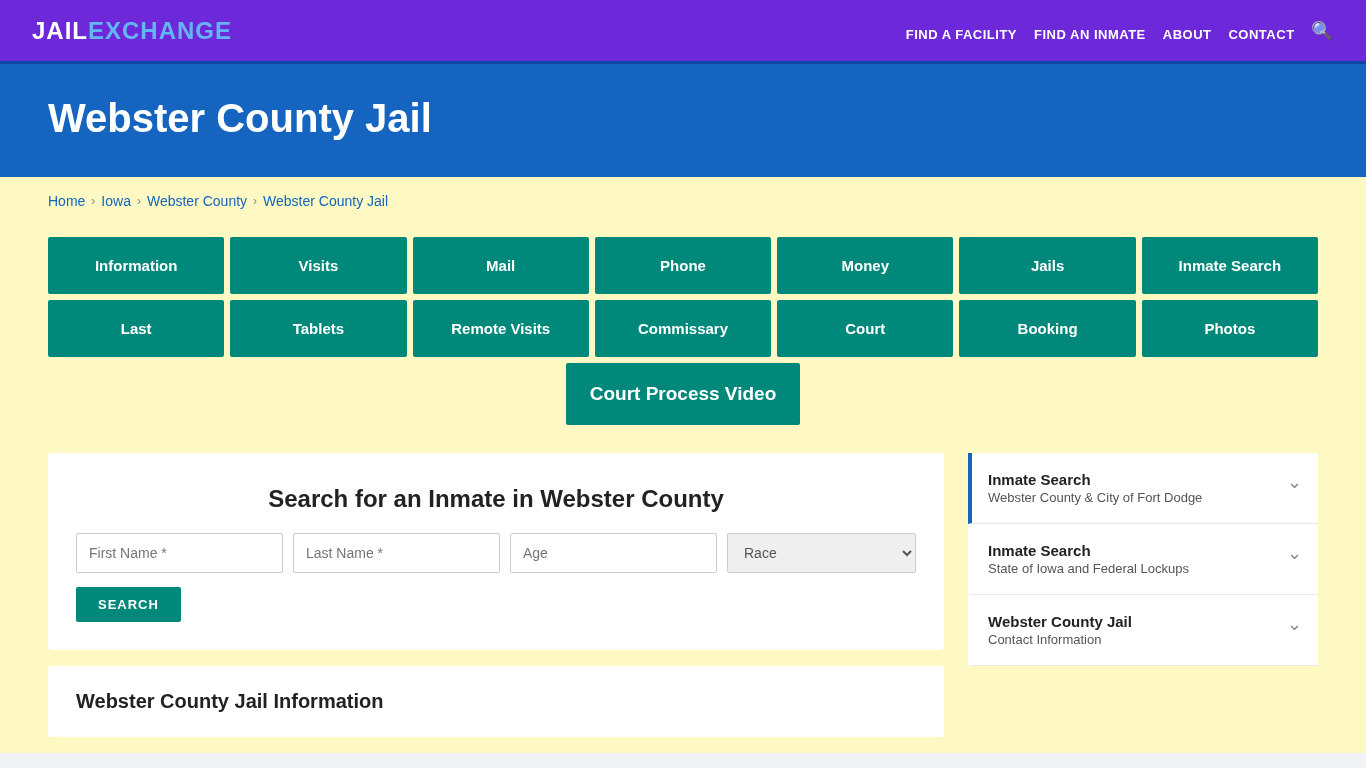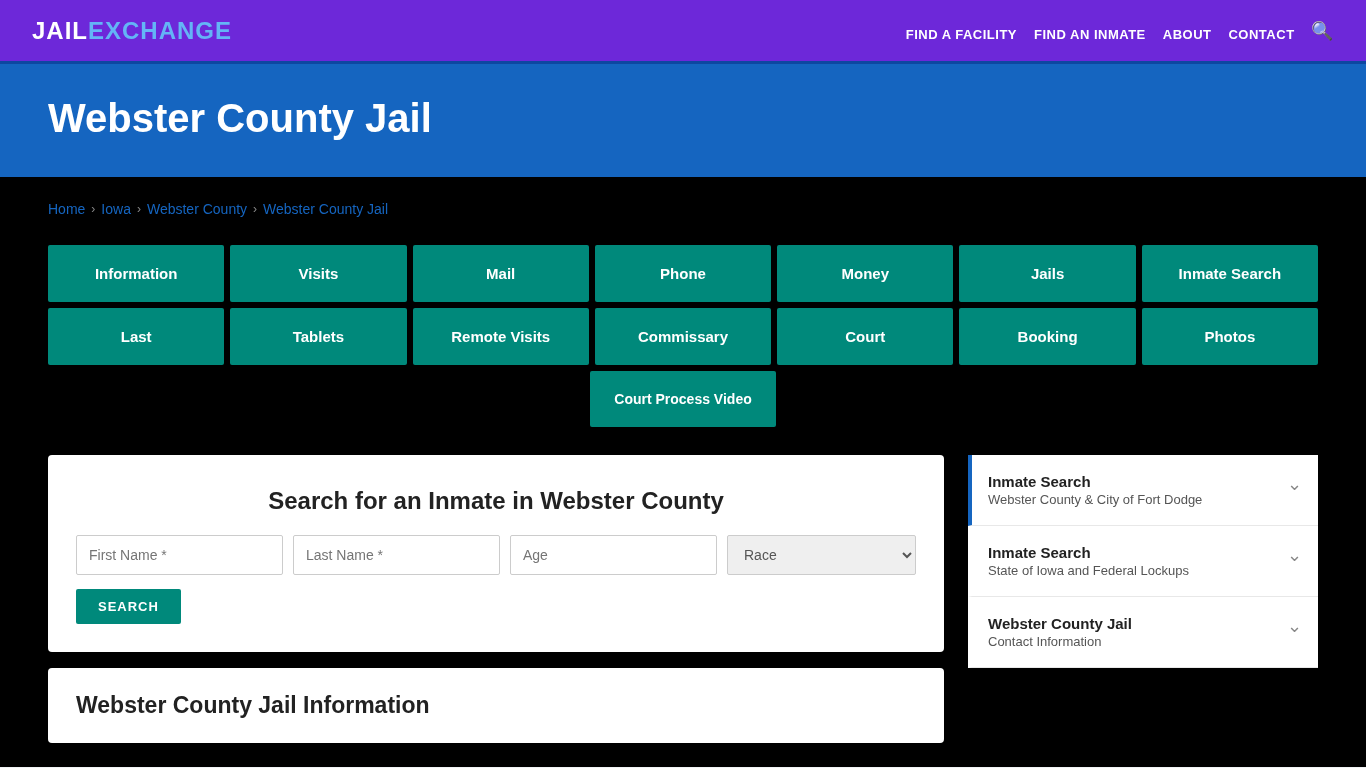--- a/index.html
+++ b/index.html
@@ -55,22 +55,22 @@
       padding: 32px 48px 36px 48px;
     }
     .hero h1 {
       color: #fff;
       font-size: 40px;
       font-weight: 800;
     }
 
     
     .main {
-      padding: 24px 48px;
-      background: #000000;
+      padding: 16px 48px;
+      background: #fef9c3;
     }
 
     
     .breadcrumb {
       display: flex;
       align-items: center;
       gap: 6px;
       font-size: 14px;
       color: #1565c0;
       margin-bottom: 28px;
@@ -115,21 +115,21 @@
       font-weight: 600;
       cursor: pointer;
       text-align: center;
       border-radius: 2px;
     }
     .jail-btn-wide {
       background: #00897b;
       color: #fff;
       border: none;
       padding: 20px 24px;
-      font-size: 14px;
+      font-size: 19px;
       font-weight: 600;
       cursor: pointer;
       text-align: center;
       border-radius: 2px;
       min-width: 155px;
     }
 
     
     .lower-section {
       display: grid;
@@ -178,21 +178,21 @@
       text-transform: uppercase;
     }
 
     
     .info-section {
       background: #fff;
       padding: 24px 28px;
       margin-top: 0;
     }
     .info-section h2 {
-      font-size: 23px;
+      font-size: 20px;
       font-weight: 700;
       color: #222;
     }
 
     
     .sidebar {
       display: flex;
       flex-direction: column;
       gap: 0;
     }

